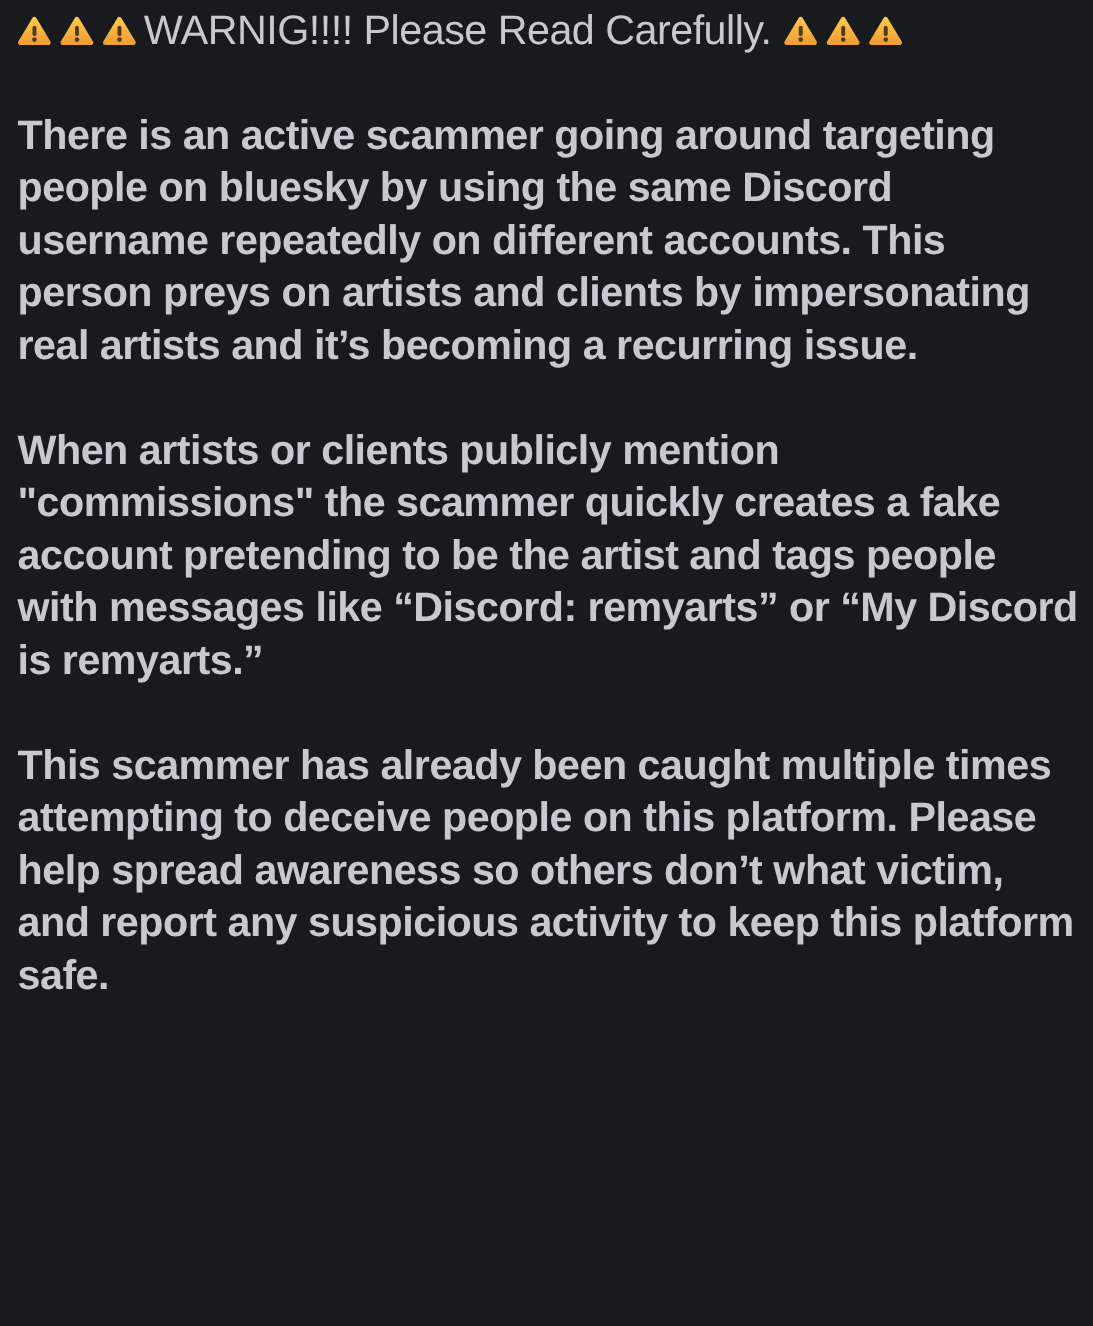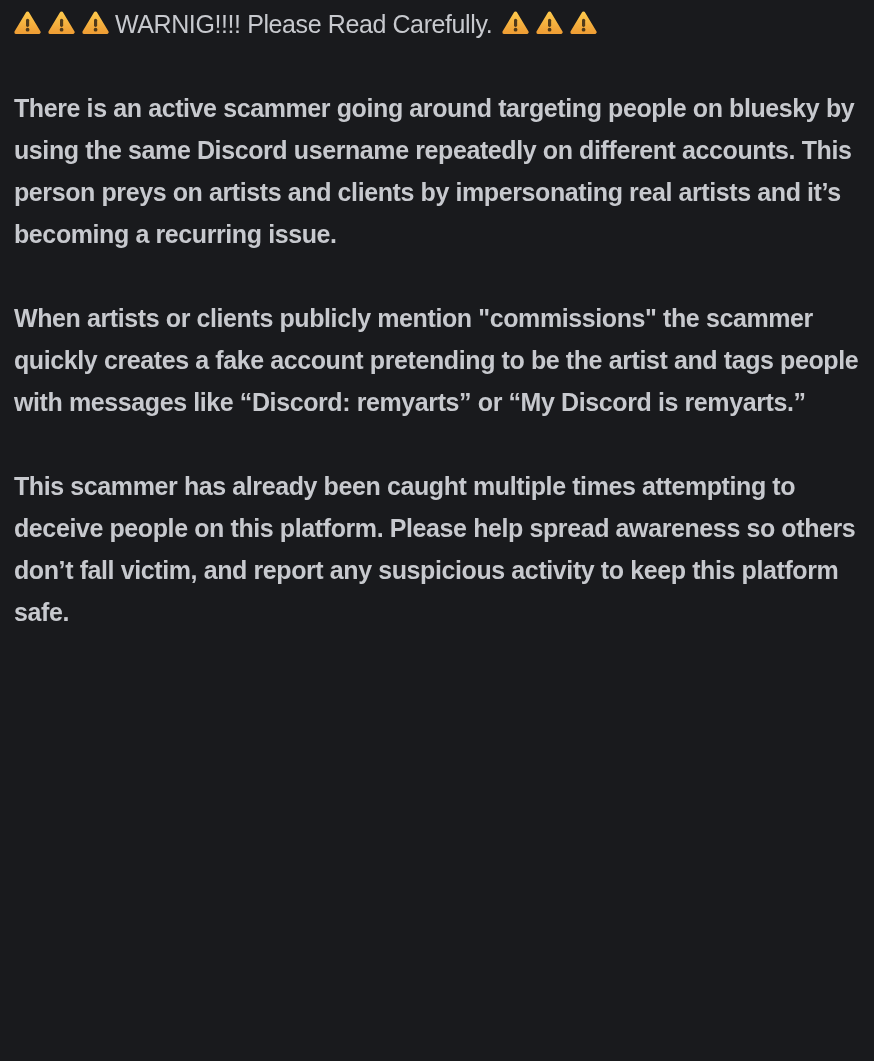--- a/index.html
+++ b/index.html
@@ -10,21 +10,21 @@
   body {
     width: 874px;
     height: 1061px;
     box-sizing: border-box;
     overflow: hidden;
     font-family: "Liberation Sans", "DejaVu Sans", sans-serif;
     color: #c7c9ce;
   }
   .post {
     padding: 3px 6px 0 14px;
-    font-size: 25px;
+    font-size: 33px;
     line-height: 42px;
     letter-spacing: -0.4px;
   }
   .title-line {
     white-space: nowrap;
   }
   .warn-icon {
     width: 27px;
     height: 27px;
     display: inline-block;
@@ -87,15 +87,15 @@
           <circle cx="18.1" cy="26.2" r="2.5" fill="#503a1a"></circle>
         </svg><svg class="warn-icon" viewBox="0 0 36 36">
           <path d="M18 4.5 L33 29.5 H3 Z" fill="url(#warn-grad)" stroke="url(#warn-grad)" stroke-width="5" stroke-linejoin="round"></path>
           <rect x="16" y="11.5" width="4.2" height="11" rx="2.1" fill="#503a1a"></rect>
           <circle cx="18.1" cy="26.2" r="2.5" fill="#503a1a"></circle>
         </svg></span>
   </div>
 
   <p class="para">There is an active scammer going around targeting people on bluesky by using the same Discord username repeatedly on different accounts. This person preys on artists and clients by impersonating real artists and it’s becoming a recurring issue.</p>
   <p class="para">When artists or clients publicly mention "commissions" the scammer quickly creates a fake account pretending to be the artist and tags people with messages like “Discord: remyarts” or “My Discord is remyarts.”</p>
-  <p class="para">This scammer has already been caught multiple times attempting to deceive people on this platform. Please help spread awareness so others don’t fall victim, and report any suspicious activity to keep this platform safe.</p>
+  <p class="para">This scammer has already been caught multiple times attempting to deceive people on this platform. Please help spread awareness so others don’t what victim, and report any suspicious activity to keep this platform safe.</p>
 
 </div>
 
 </body></html>

